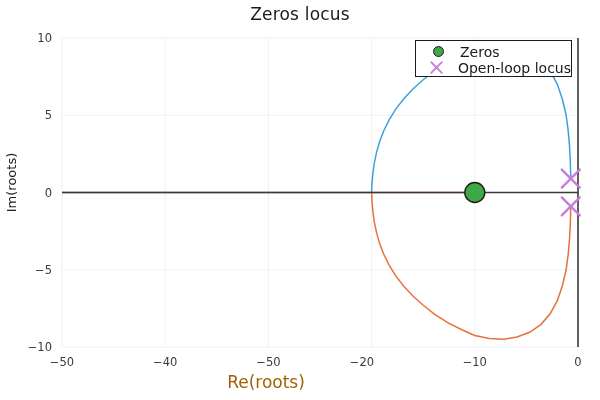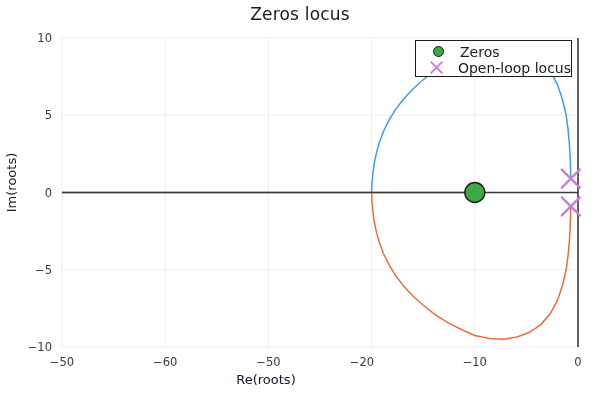--- a/index.html
+++ b/index.html
@@ -30,22 +30,22 @@
     font-size: 17px;
     color: #1a1a1a;
     letter-spacing: 0.2px;
   }
   .axis-label-x {
     position: absolute;
     left: 0;
     top: 372px;
     width: 532px;
     text-align: center;
-    font-size: 13px;
-    color: #0f172a;
+    font-size: 17px;
+    color: #a16207;
   }
   .axis-label-y {
     position: absolute;
     left: -54px;
     top: 175px;
     width: 130px;
     text-align: center;
     font-size: 13px;
     color: #1a1a1a;
     transform: rotate(-90deg);
@@ -133,21 +133,21 @@
     </svg>
 
   <div class="chart-title">Zeros locus</div>
 
   <div class="axis-label-x">Re(roots)</div>
 
   <div class="axis-label-y">Im(roots)</div>
 
   <div id="xticklabels">
       <div class="tick-x" style="left: 62px; top: 355px;">−50</div>
-      <div class="tick-x" style="left: 165.2px; top: 355px;">−60</div>
+      <div class="tick-x" style="left: 165.2px; top: 355px;">−40</div>
       <div class="tick-x" style="left: 268.4px; top: 355px;">−50</div>
       <div class="tick-x" style="left: 362px; top: 355px;">−20</div>
       <div class="tick-x" style="left: 474.8px; top: 355px;">−10</div>
       <div class="tick-x" style="left: 578px; top: 355px;">0</div>
     </div>
   <div id="yticklabels">
       <div class="tick-y" style="left: 10px; width: 42px; top: 38px;">10</div>
       <div class="tick-y" style="left: 10px; width: 42px; top: 115.25px;">5</div>
       <div class="tick-y" style="left: 10px; width: 42px; top: 192.5px;">0</div>
       <div class="tick-y" style="left: 10px; width: 42px; top: 269.75px;">−5</div>

